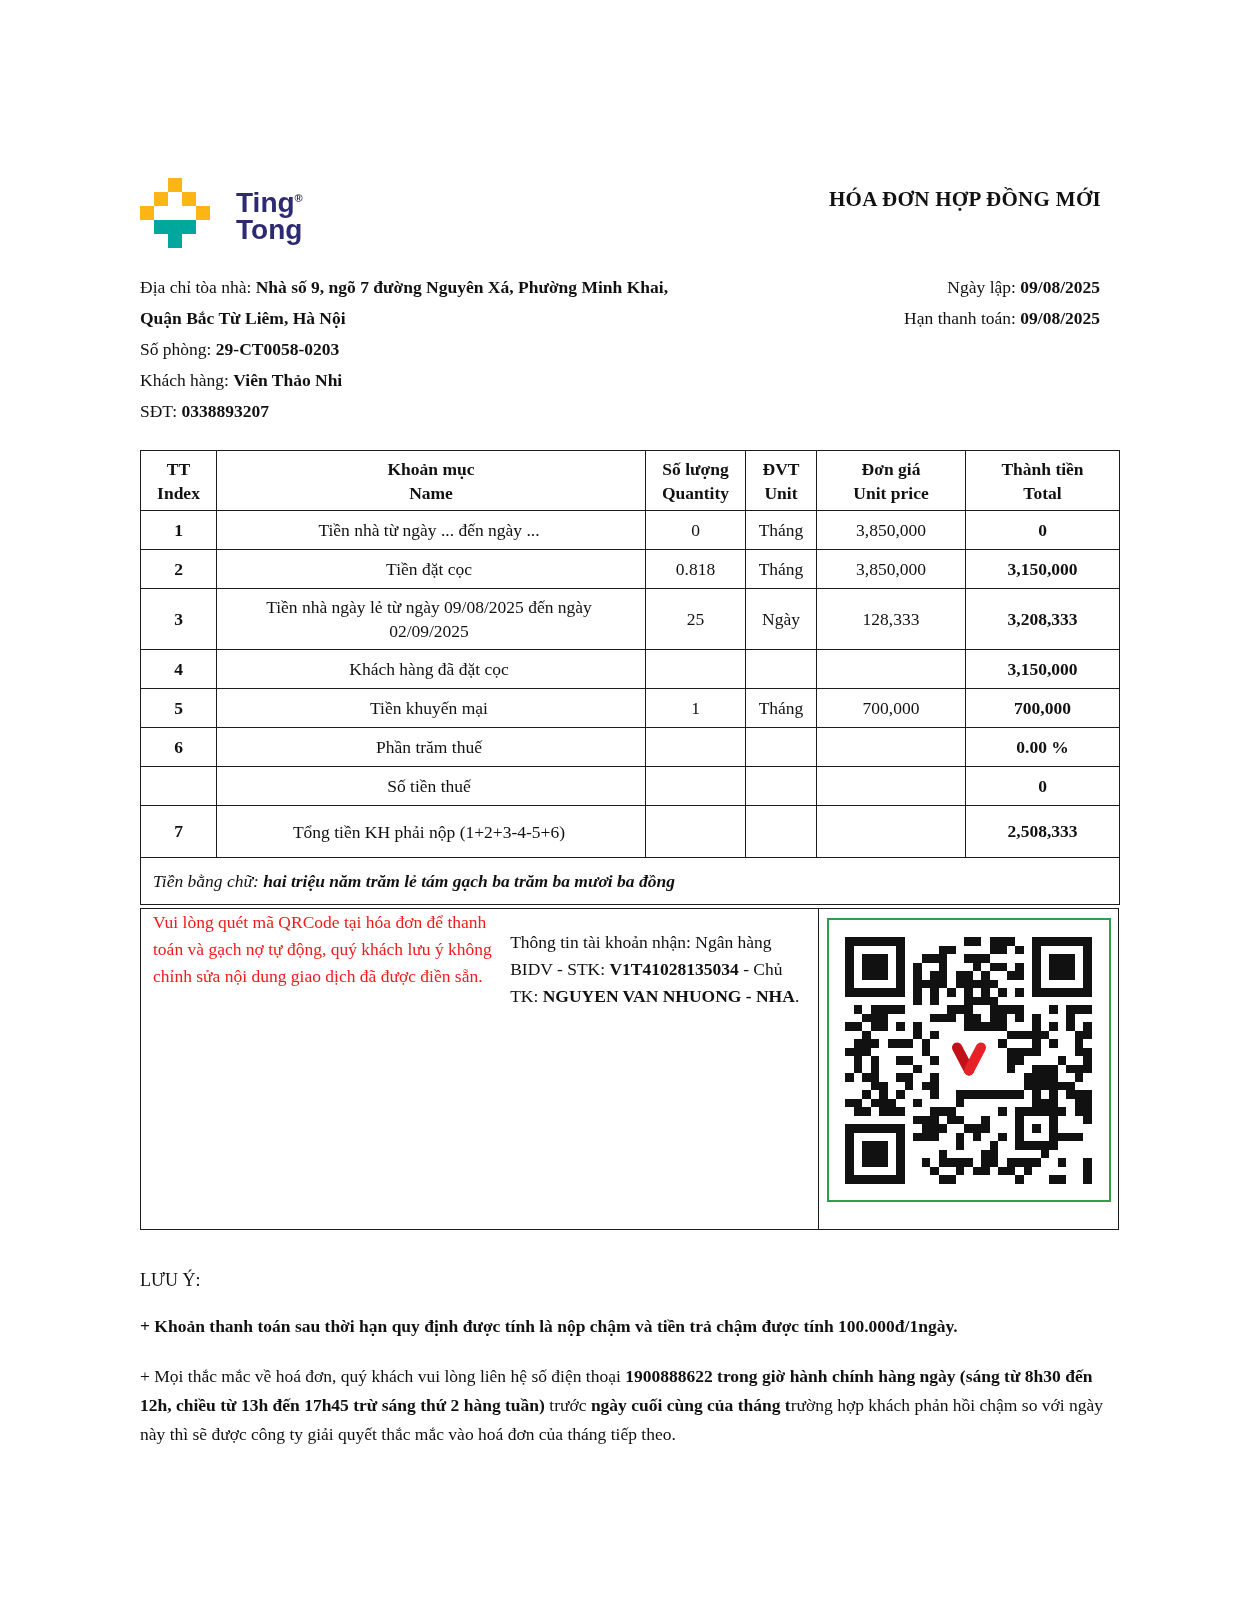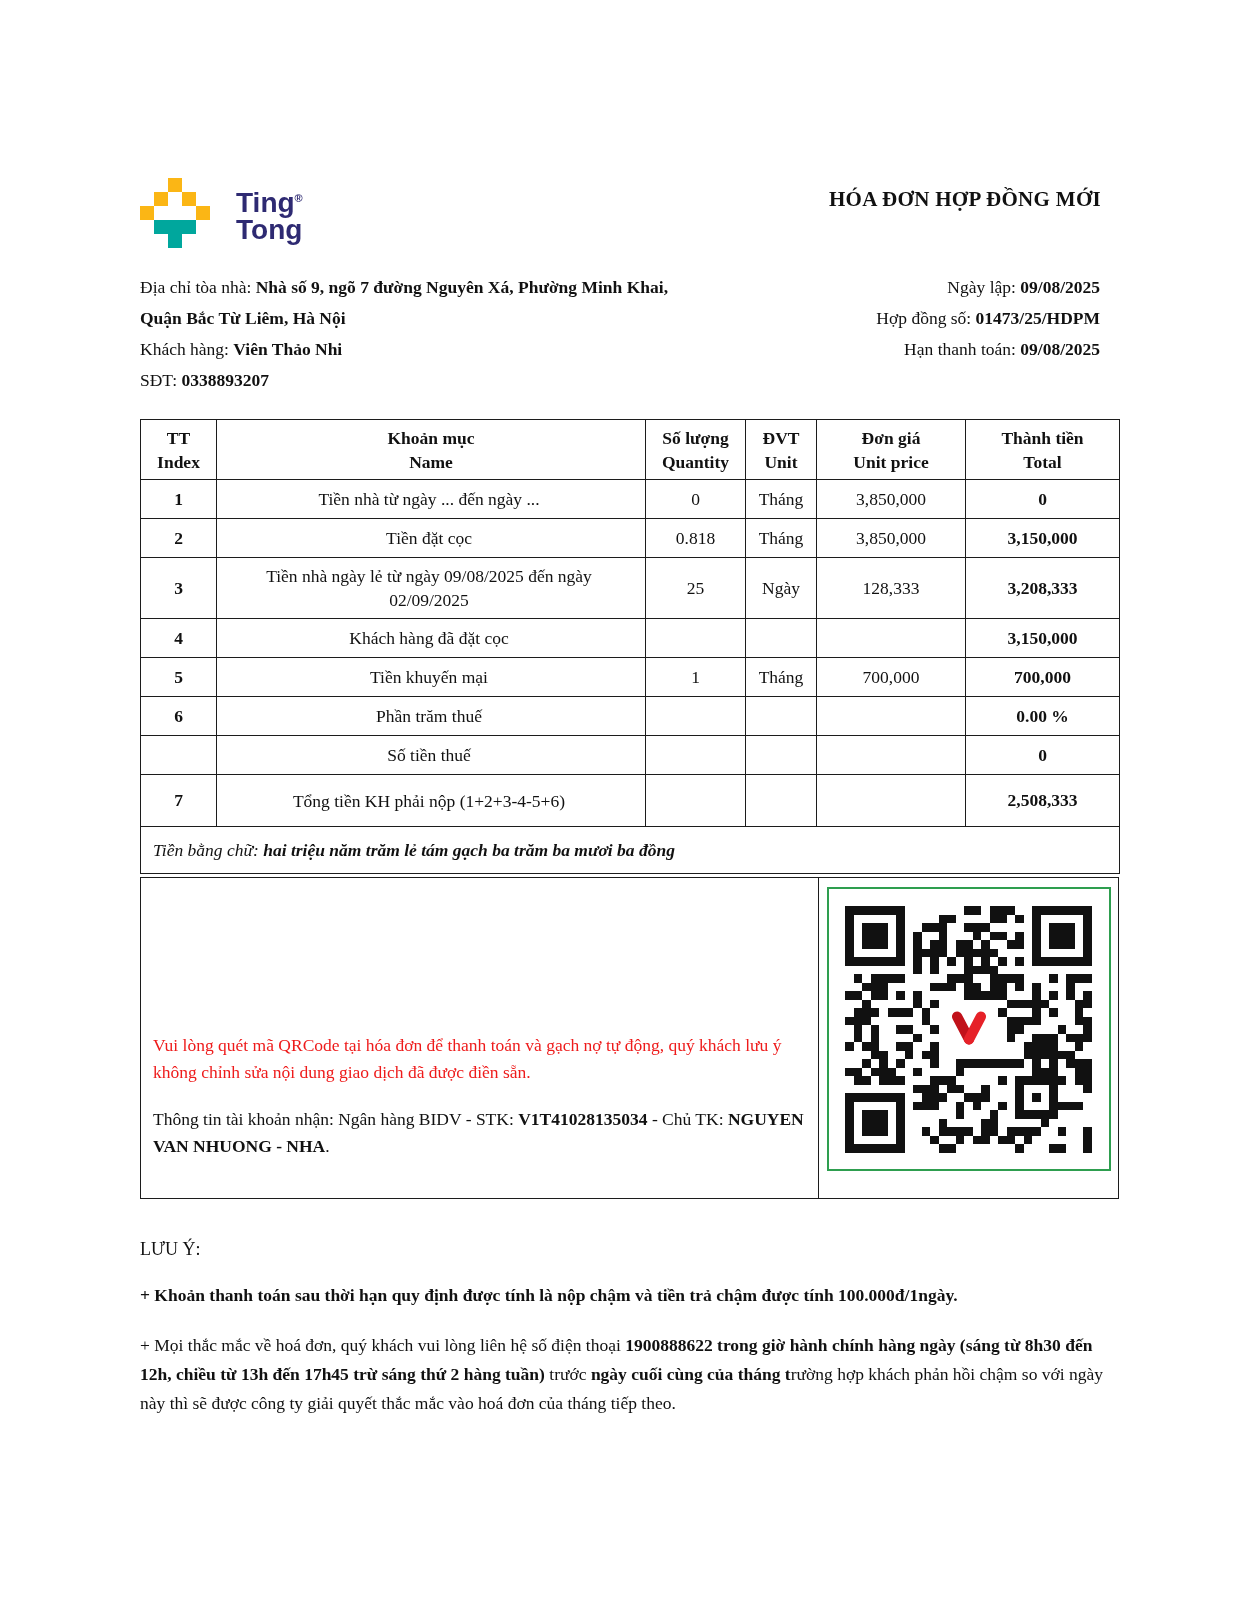--- a/index.html
+++ b/index.html
@@ -78,21 +78,21 @@
   }
   tr.words-row strong{font-weight:bold;}
 
   
   .qr-section{
     display:flex;width:979px;margin-top:3px;
     border:1.6px solid var(--border-dark);height:322px;
   }
   .qr-left{
     width:678px;border-right:1.6px solid var(--border-dark);
-    display:flex;flex-direction:column;justify-content:flex-end;
+    display:flex;flex-direction:row;justify-content:center;
     padding:0 14px 38px 12px;
   }
   .qr-notice{color:var(--accent-red);font-size:17.5px;line-height:27px;}
   .qr-account{font-size:17.5px;line-height:27px;margin-top:20px;}
   .qr-account strong{font-weight:bold;}
   .qr-right{flex:1;display:flex;align-items:flex-start;justify-content:center;padding-top:9px;}
   .qr-frame{
     width:284px;height:284px;border:2px solid var(--qr-green);
     display:flex;align-items:center;justify-content:center;position:relative;background:#fff;
   }
@@ -128,26 +128,26 @@
         <div><span>Ting</span><span class="reg">®</span></div>
         <div>Tong</div>
       </div>
     </div>
     <h1 class="doc-title">HÓA ĐƠN HỢP ĐỒNG MỚI</h1>
   </div>
 
   <div class="meta">
     <div class="meta-left">
       <div class="meta-line"><span>Địa chỉ tòa nhà: </span><strong>Nhà số 9, ngõ 7 đường Nguyên Xá, Phường Minh Khai, Quận Bắc Từ Liêm, Hà Nội</strong></div>
+      <div class="meta-line"><span>Số phòng: </span><strong>29-CT0058-0203</strong></div>
       <div class="meta-line"><span>Khách hàng: </span><strong>Viên Thảo Nhi</strong></div>
       <div class="meta-line"><span>SĐT: </span><strong>0338893207</strong></div>
     </div>
     <div class="meta-right">
       <div class="meta-line"><span>Ngày lập: </span><strong>09/08/2025</strong></div>
-      <div class="meta-line"><span>Hợp đồng số: </span><strong>01473/25/HDPM</strong></div>
       <div class="meta-line"><span>Hạn thanh toán: </span><strong>09/08/2025</strong></div>
     </div>
   </div>
 
   <table class="items">
     <colgroup>
       <col class="c-tt">
         <col class="c-name">
         <col class="c-qty">
         <col class="c-unit">

